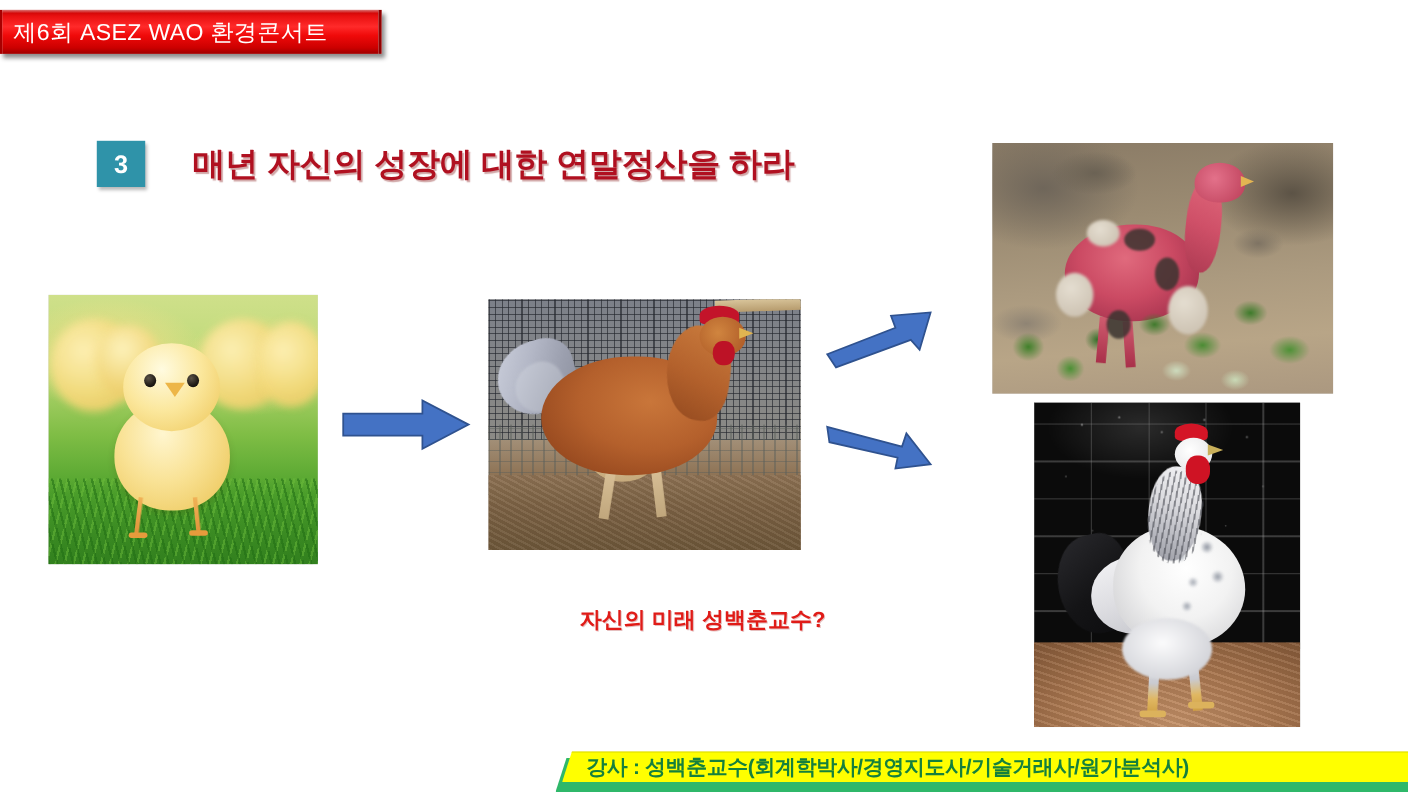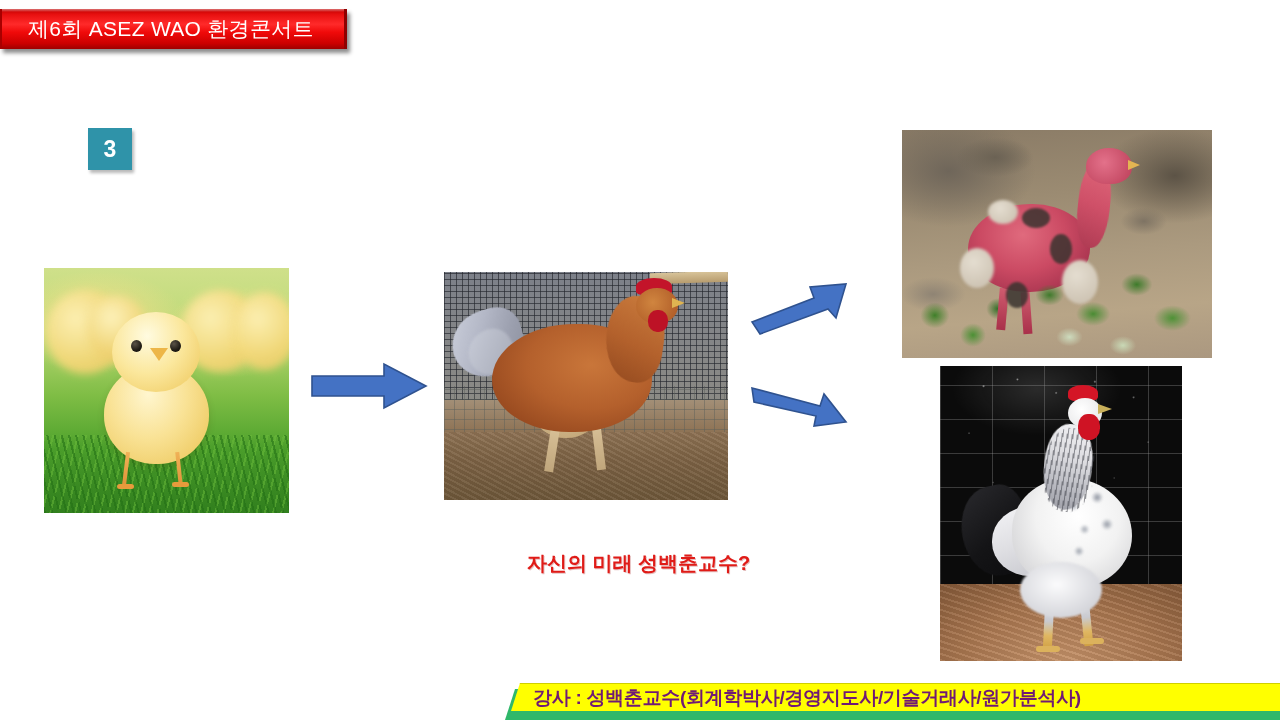--- a/index.html
+++ b/index.html
@@ -27,21 +27,21 @@
         #c00000 0%,
         #e81010 14%,
         #ff2a2a 38%,
         #f00a0a 58%,
         #cc0000 86%,
         #9e0000 100%);
     box-shadow: 3px 4px 4px rgba(0,0,0,0.45);
     display: flex;
     align-items: center;
     box-sizing: border-box;
-    padding-left: 26px;
+    padding-left: 10px;
     border-left: 2px solid #a80000;
     border-right: 3px solid #8f0000;
   }
   .top-banner::after {
     content: "";
     position: absolute;
     left: 0; right: 0; top: 0;
     height: 3px;
     background: linear-gradient(180deg, rgba(255,255,255,0.45), rgba(255,255,255,0));
   }
@@ -478,36 +478,37 @@
     height: 28px;
     background: #ffff00;
     border-top: 1px solid #cfcf00;
     clip-path: polygon(9px 0, 100% 0, 100% 100%, 0 100%);
     display: flex;
     align-items: center;
     padding-left: 22px;
     box-sizing: border-box;
   }
   .bb-text {
-    color: #701a75;
+    color: #15803d;
     font-size: 19px;
     font-weight: bold;
     white-space: nowrap;
     letter-spacing: -0.3px;
   }
 </style>
 </head>
 <body>
 
 <div class="top-banner">
   <span class="top-banner-text">제6회 ASEZ WAO 환경콘서트</span>
 </div>
 
 <div class="title-row">
   <div class="num-badge">3</div>
+  <div class="slide-title">매년 자신의 성장에 대한 연말정산을 하라</div>
 </div>
 
 <div class="photo" id="photo-chicks">
   <div class="chick-bg"></div>
   <div class="chick-blur-l"></div>
   <div class="chick-blur-l2"></div>
   <div class="chick-blur-r"></div>
   <div class="chick-blur-r2"></div>
   <div class="grass-blades"></div>
   <div class="chick-body"></div>

